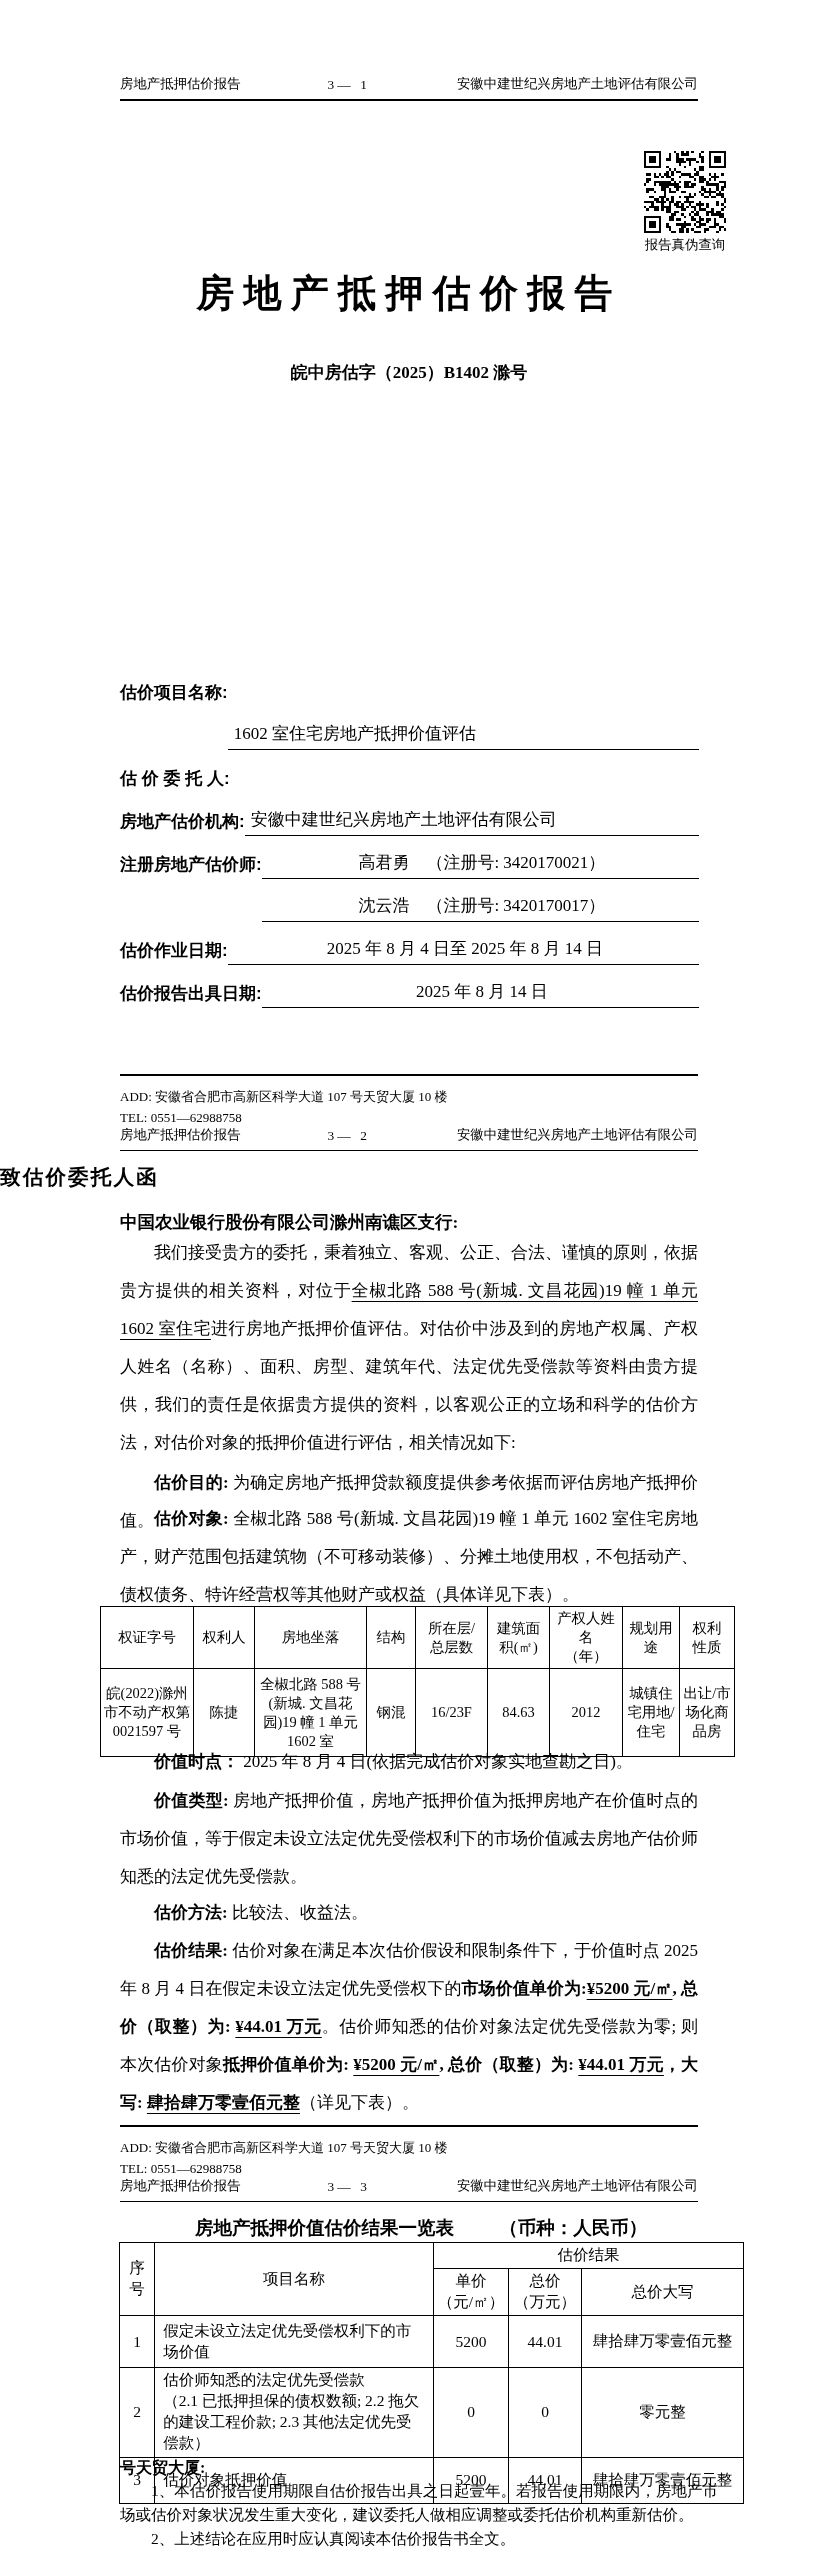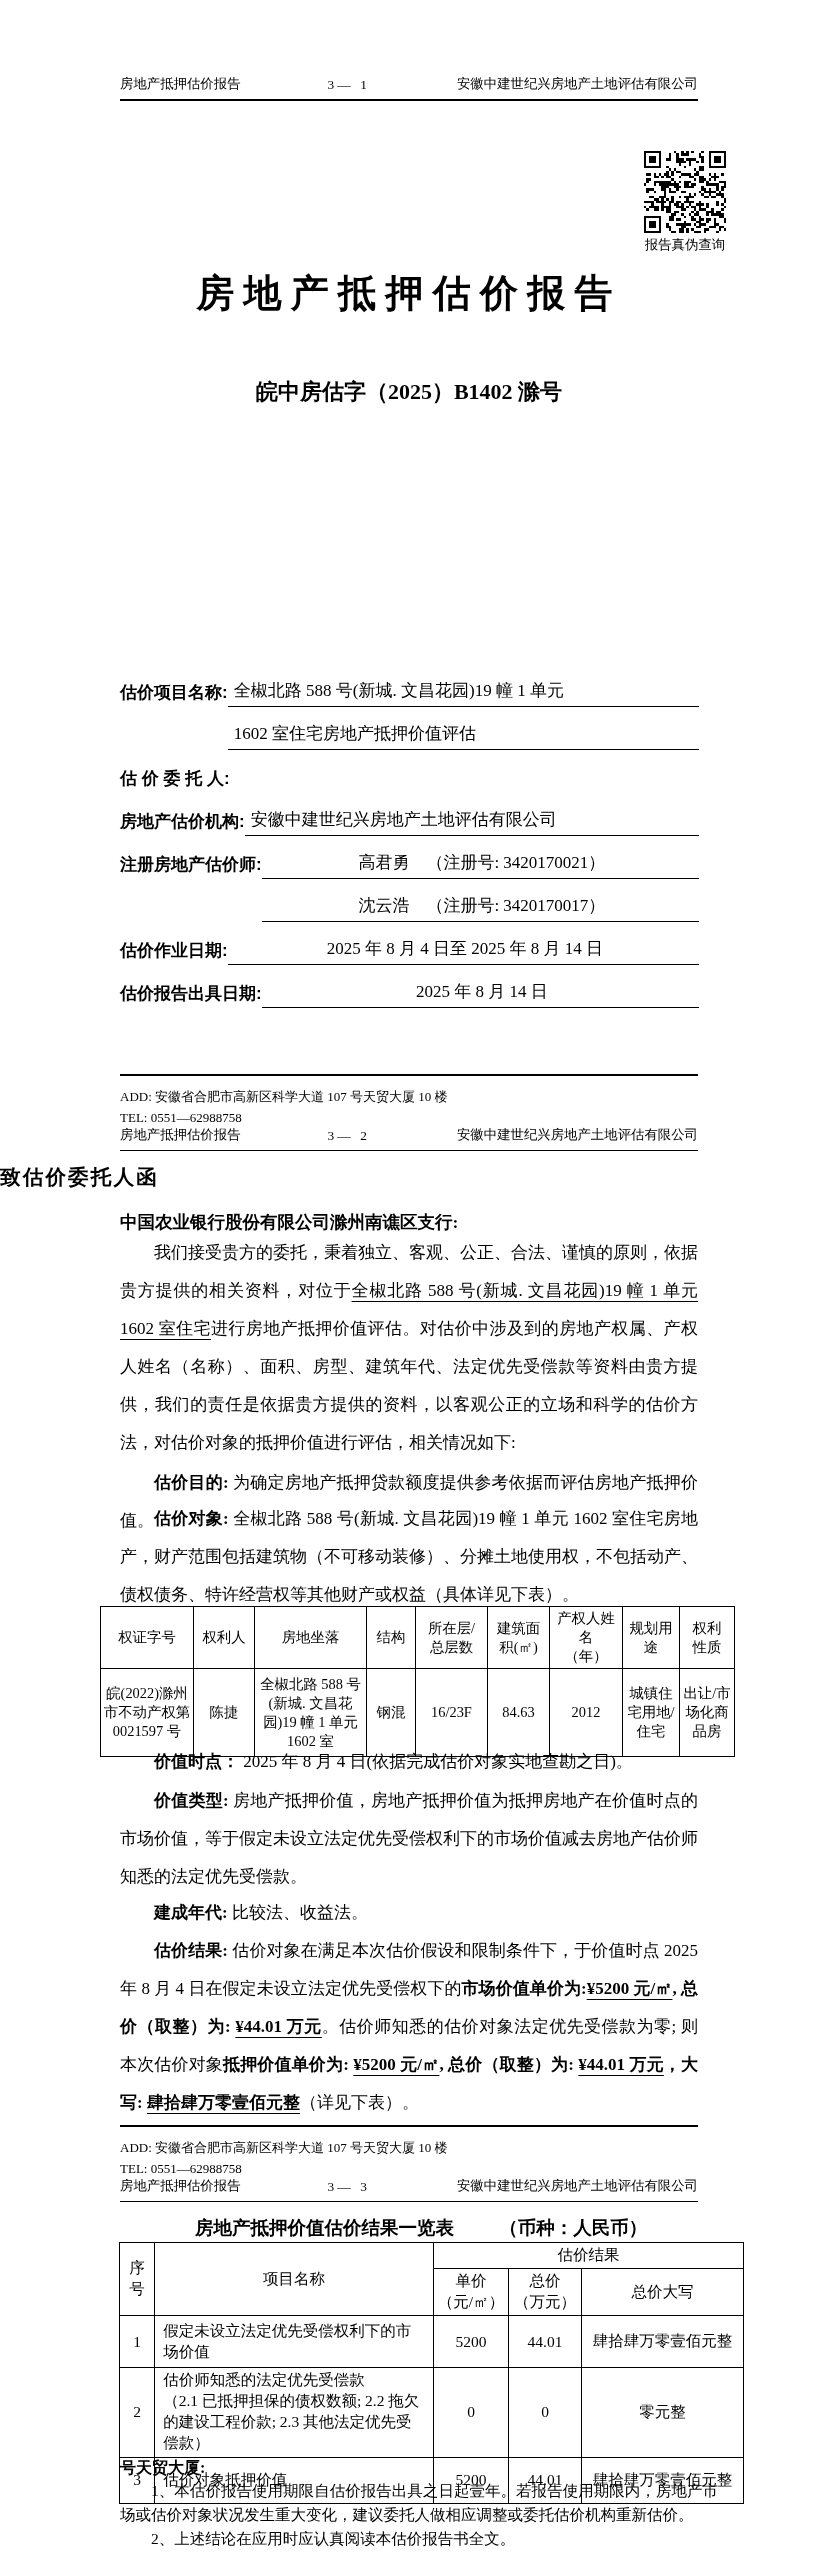--- a/index.html
+++ b/index.html
@@ -17,21 +17,21 @@
   
   .pgftr{left:120px;width:578px;border-top:2.6px solid #000;padding-top:11px;
          font-size:13px;line-height:20.6px;}
 
   
   .qrbox{left:642px;top:151px;width:86px;text-align:center;}
   .qrbox svg{display:block;margin:0 auto;}
   .qrcap{font-size:13.4px;margin-top:3.1px;}
   .doctitle{left:0;top:268px;width:818px;text-align:center;font-size:38px;
             font-weight:bold;letter-spacing:9.3px;}
-  .docnum{left:0;top:361px;width:818px;text-align:center;font-size:22px;font-weight:bold;margin-top:16px;}
+  .docnum{left:0;top:361px;width:818px;text-align:center;font-size:17px;font-weight:bold;}
 
   .fields{left:120px;top:664px;width:579px;}
   .frow{height:43px;display:flex;align-items:flex-end;}
   .flabel{font-family:"Liberation Sans",sans-serif;font-weight:bold;font-size:17px;
           white-space:pre;padding-bottom:3.1px;}
   .ghost{visibility:hidden;}
   .fval{flex:1;border-bottom:1.5px solid #000;font-size:17px;padding:0 3.1px 4.1px 6.2px;
         white-space:pre;}
   .vcenter{text-align:center;}
 
@@ -446,21 +446,20 @@
   </svg>
   <div class="qrcap">报告真伪查询</div>
 </div>
 
 <div class="abs doctitle">房地产抵押估价报告</div>
 <div class="abs docnum">皖中房估字（2025）B1402 滁号</div>
 
 <div class="abs fields">
   <div class="frow">
     <span class="flabel">估价项目名称:</span>
-    <span class="fval">全椒北路 588 号(新城. 文昌花园)19 幢 1 单元</span>
   </div>
   <div class="frow">
     <span class="flabel ghost">估价项目名称:</span>
     <span class="fval">1602 室住宅房地产抵押价值评估</span>
   </div>
   <div class="frow">
     <span class="flabel">估 价 委 托 人:</span>
   </div>
   <div class="frow">
     <span class="flabel">房地产估价机构:</span>
@@ -557,21 +556,21 @@
 
 <div class="abs para ind" style="top:1743px;">
   <b class="lead">价值时点：</b><span> 2025 年 8 月 4 日(依据完成估价对象实地查勘之日)。</span>
 </div>
 
 <div class="abs para ind" style="top:1782px;">
   <b class="lead">价值类型:</b><span> 房地产抵押价值，房地产抵押价值为抵押房地产在价值时点的市场价值，等于假定未设立法定优先受偿权利下的市场价值减去房地产估价师知悉的法定优先受偿款。</span>
 </div>
 
 <div class="abs para ind" style="top:1894px;">
-  <b class="lead">建成年代:</b><span> 比较法、收益法。</span>
+  <b class="lead">估价方法:</b><span> 比较法、收益法。</span>
 </div>
 
 <div class="abs para ind" style="top:1932px;">
   <b class="lead">估价结果:</b><span> 估价对象在满足本次估价假设和限制条件下，于价值时点 2025 年 8 月 4 日在假定未设立法定优先受偿权下的</span><span class="bold">市场价值单价为:</span><span class="bold u">¥5200 元/㎡</span><span class="bold">, 总价（取整）为: </span><span class="bold u">¥44.01 万元</span><span>。估价师知悉的估价对象法定优先受偿款为零; 则本次估价对象</span><span class="bold">抵押价值单价为: </span><span class="bold u">¥5200 元/㎡</span><span class="bold">, 总价（取整）为: </span><span class="bold u">¥44.01 万元</span><span class="bold">，大写: </span><span class="bold u">肆拾肆万零壹佰元整</span><span>（详见下表）。</span>
 </div>
 
 <div class="abs pgftr" style="top:2125px;">
   <div>ADD: 安徽省合肥市高新区科学大道 107 号天贸大厦 10 楼</div>
   <div>TEL: 0551—62988758</div>
 </div>

